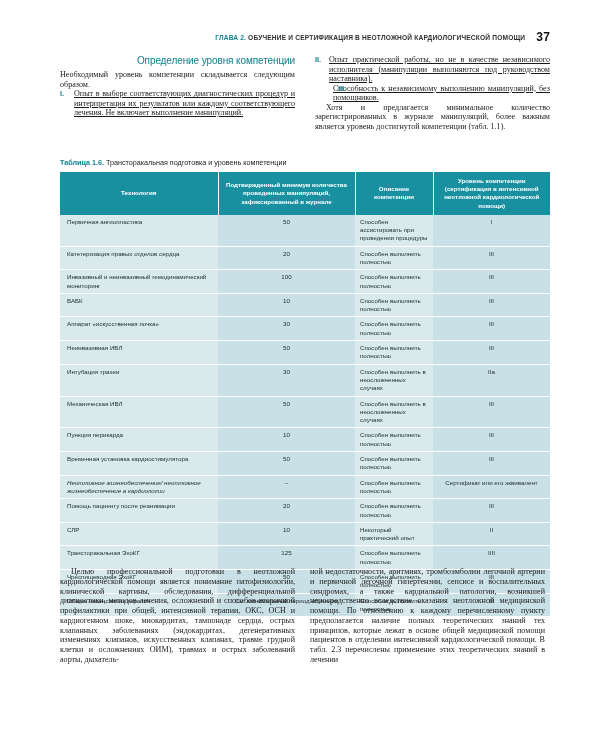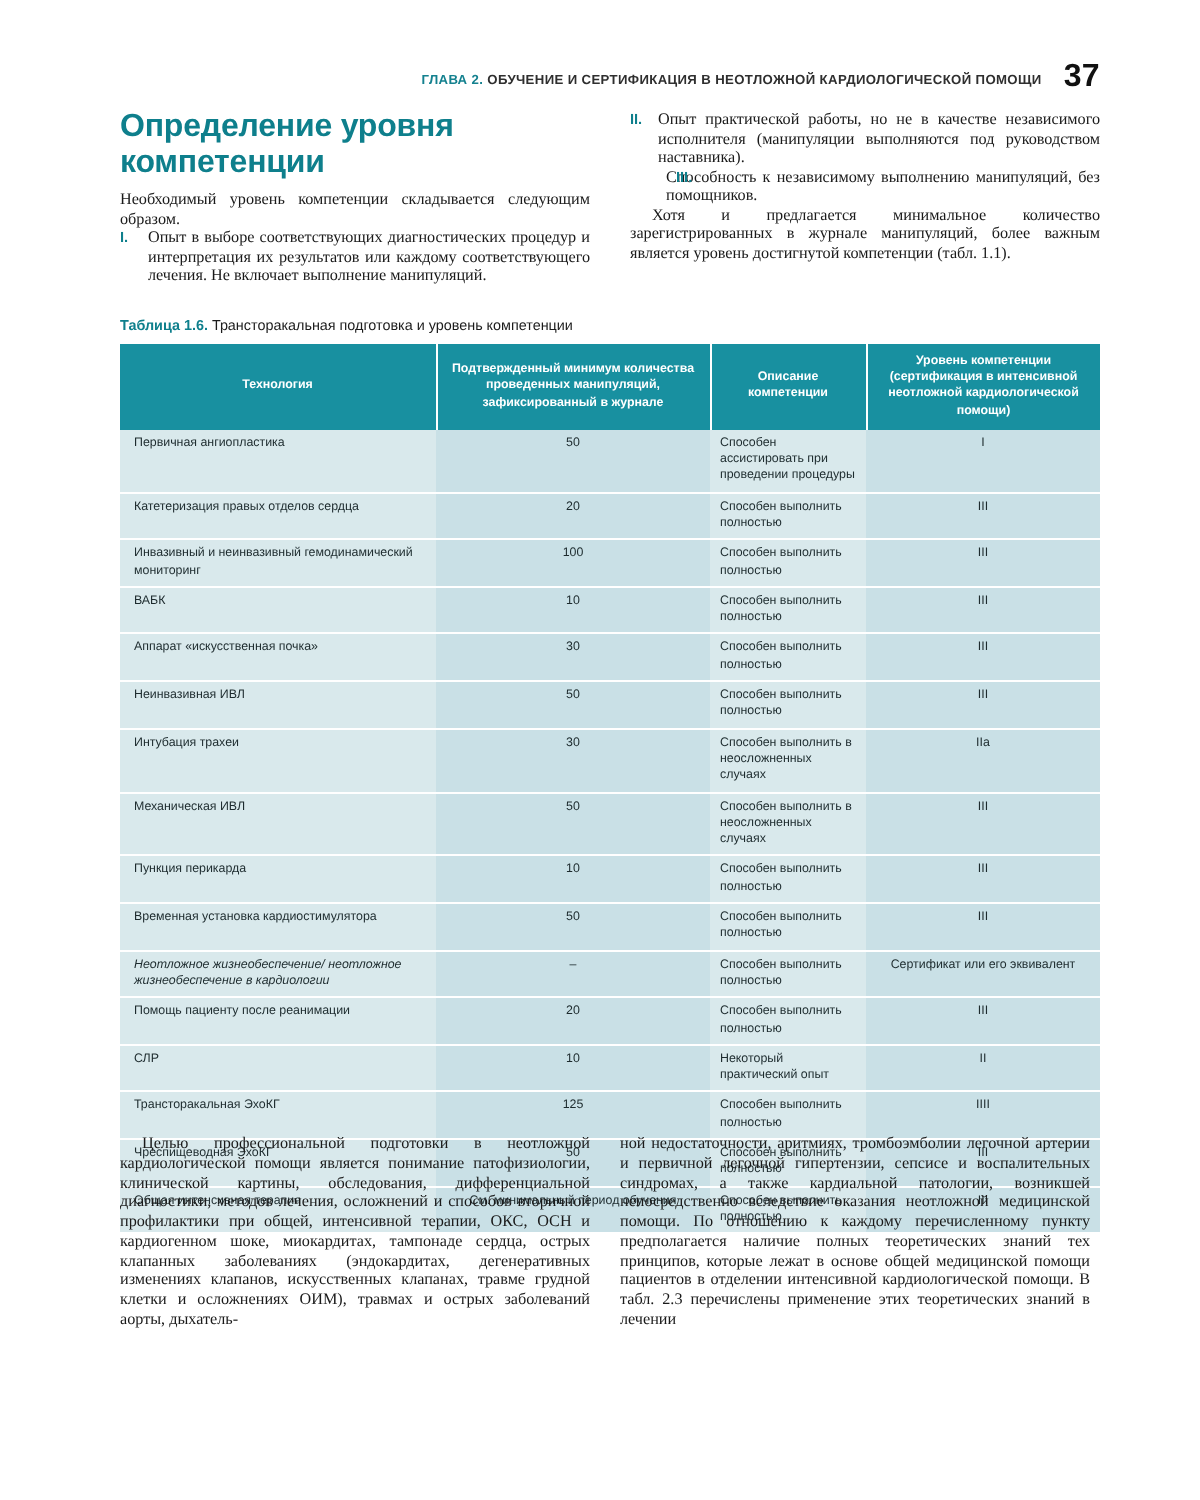--- a/index.html
+++ b/index.html
@@ -19,49 +19,51 @@
     text-align: right;
     font-family: "Liberation Sans", sans-serif;
     font-size: 6.6px; font-weight: 700;
     letter-spacing: .18px;
     color: #2f2f2f;
     white-space: nowrap;
   }
   .runhead .chap { color: #14818f; }
   .runhead .folio {
     display: inline-block; margin-left: 9px;
-    font-size: 16px; font-weight: 700; color: #111; vertical-align: -1px;
+    font-size: 12px; font-weight: 700; color: #111; vertical-align: -1px;
   }
 
   
   .cols {
     position: absolute; left: 60px; top: 55px; width: 490px;
     display: flex; gap: 20px;
   }
   .col { width: 235px; }
 
   h1.sectitle {
     margin: 0 0 4px 0;
     font-family: "Liberation Sans", sans-serif;
-    font-size: 16px; font-weight: 700; color: #0e7f8c;
+    font-size: 10px; font-weight: 400; color: #0e7f8c;
     letter-spacing: -.1px;
+    text-align: right;
   }
   p.body {
     margin: 0; text-align: justify;
     font-size: 8.1px; line-height: 9.55px;
     text-indent: 0;
     hyphens: manual;
   }
   p.indent { text-indent: 11px; }
   ol.romans { margin: 0; padding: 0; list-style: none; }
   ol.romans li {
     position: relative;
     padding-left: 14px;
     font-size: 8.1px; line-height: 9.55px;
     text-align: justify;
+    text-decoration: underline;
   }
   ol.romans li .rn {
     position: absolute; left: 0; top: 0;
     font-family: "Liberation Sans", sans-serif;
     font-weight: 700; font-size: 7.3px; color: #0e7f8c;
   }
   ol.romans li.wide .rn { left: 0; padding-left: 23px; }
   ol.romans li.wide { padding-left: 18px; }
 
   

